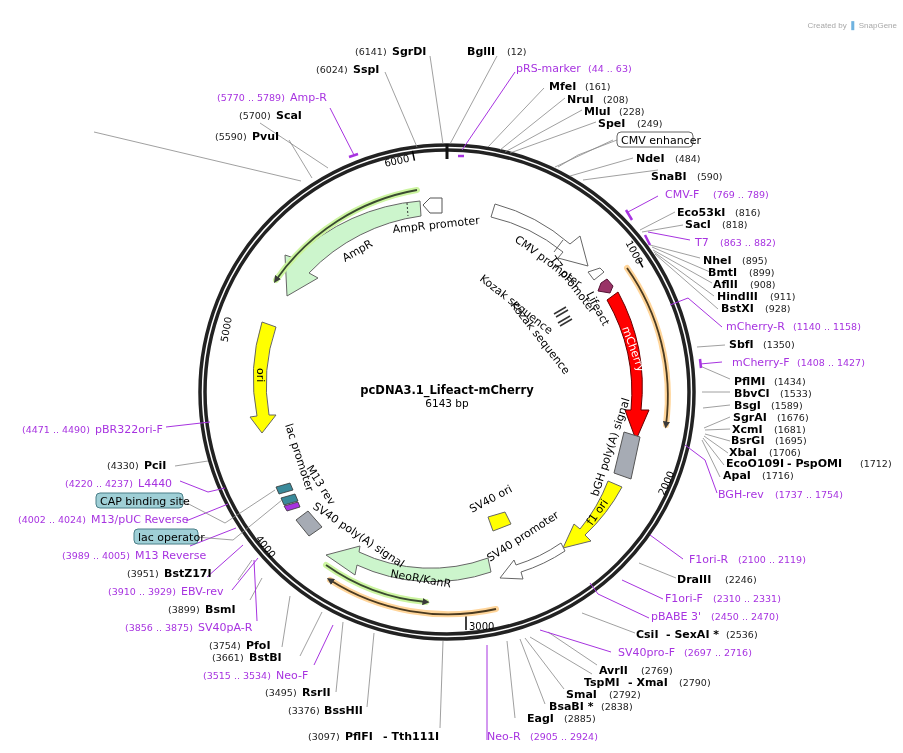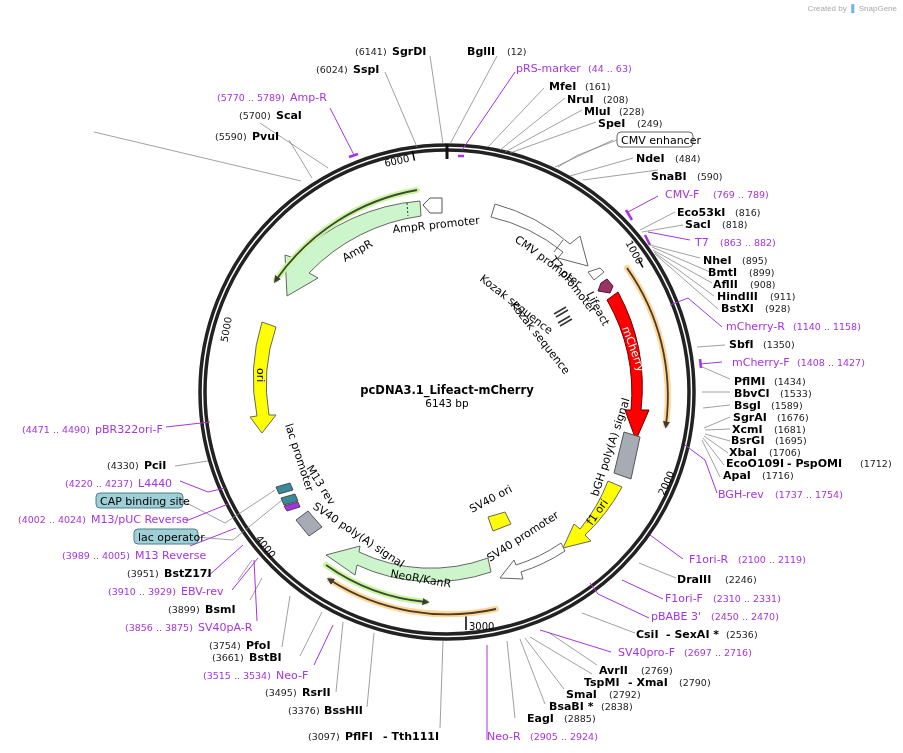--- a/index.html
+++ b/index.html
@@ -1,18 +1,18 @@
 <!DOCTYPE html>
 <html><head>
 <meta charset="utf-8">
 <style>
   html, body { margin:0; padding:0; background:#ffffff; }
   body { width:903px; height:753px; position:relative; overflow:hidden; font-family:"DejaVu Sans", sans-serif; }
   #map { position:absolute; left:0; top:0; }
-  .credit { position:absolute; right:6px; top:3px; font-size:8px; color:#a8a8a8; font-family:"Liberation Sans", sans-serif; }
+  .credit { position:absolute; right:6px; top:20px; font-size:8px; color:#a8a8a8; font-family:"Liberation Sans", sans-serif; }
   .credit .logo { color:#6fb3e0; font-size:9px; }
   text { font-family:"DejaVu Sans", sans-serif; }
   .enz { font-weight:bold; font-size:11px; fill:#000; }
   .pos { font-size:9.5px; fill:#222; }
   .primer { font-size:11px; fill:#a733e0; }
   .primerpos { font-size:9.5px; fill:#a733e0; }
   .feat { font-size:11px; fill:#000; }
   .title { font-weight:bold; font-size:11.5px; fill:#000; }
   .bp { font-size:10.5px; fill:#000; }
   .tick { font-size:10px; fill:#000; }

